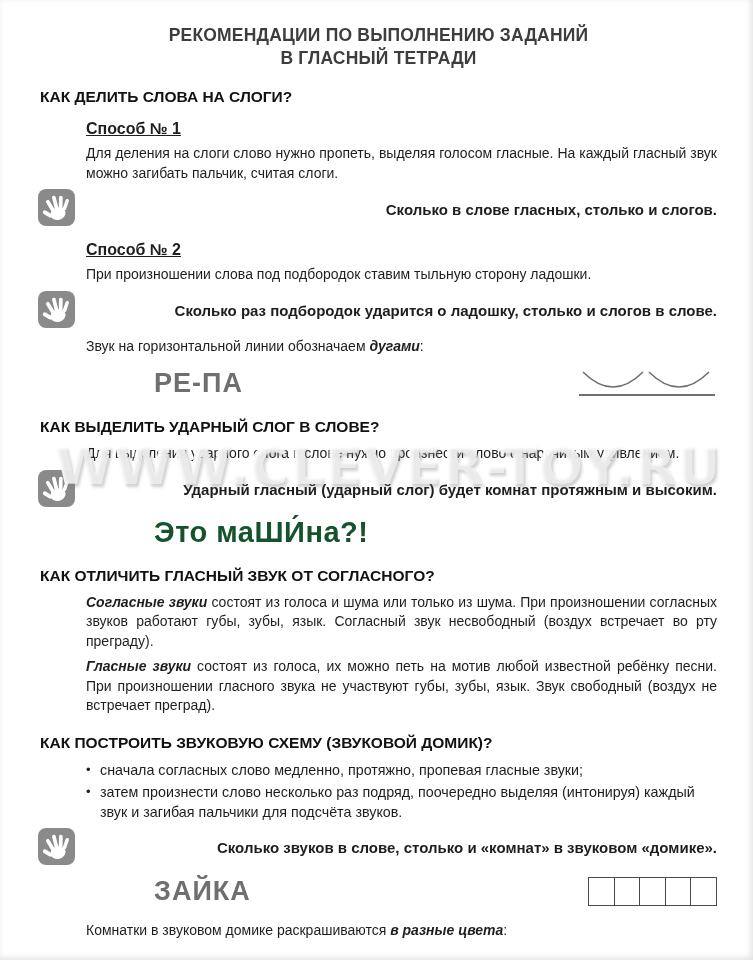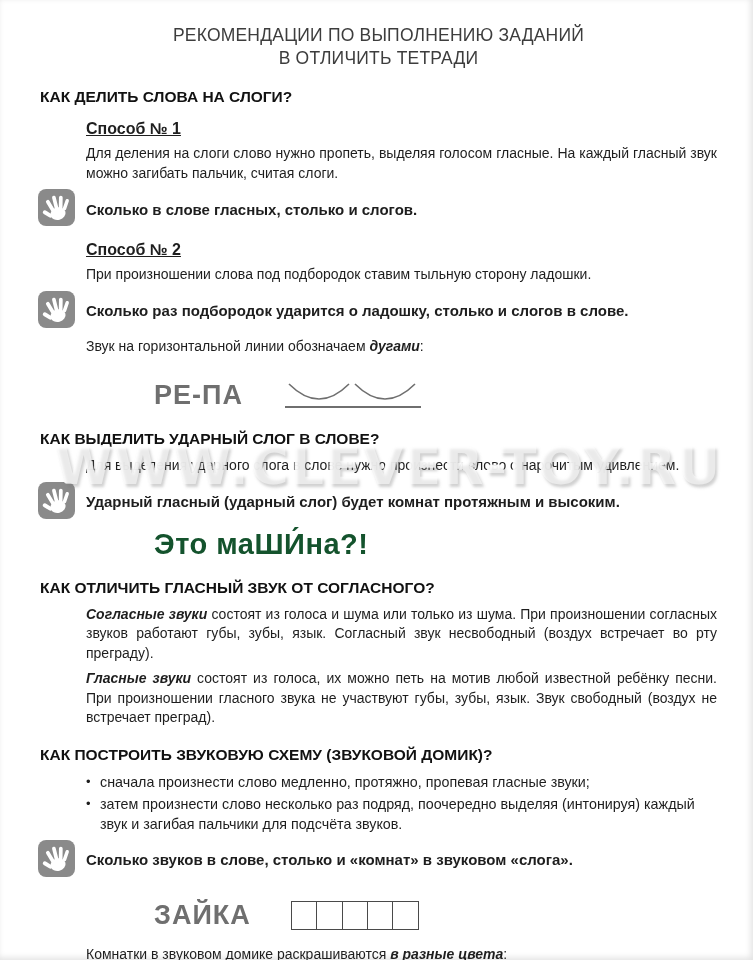--- a/index.html
+++ b/index.html
@@ -8,39 +8,39 @@
     width:753px;height:960px;
     margin:0 auto;
     background:#fff;
     font-family:"Liberation Sans","DejaVu Sans",sans-serif;
     color:#1e1e1e;
     overflow:hidden;
     box-shadow:inset -2px -2px 6px rgba(0,0,0,0.12);
   }
   .content{position:relative;padding:24px 36px 0 40px;z-index:1;}
   .doc-title{
-    text-align:center;font-weight:normal;font-size:17.5px;line-height:23px;
+    text-align:center;font-weight:bold;font-size:17.5px;line-height:23px;
     color:#3d3d3d;letter-spacing:.2px;margin-bottom:8px;
   }
   .section{margin-top:18px;}
   .section-heading{font-weight:bold;font-size:15.5px;color:#111;margin:14px 0 8px 0;}
   .indent{margin-left:46px;}
   .method-label{
     display:inline-block;font-weight:bold;font-size:16px;
     text-decoration:underline;margin:6px 0 4px 0;
   }
   p.body{
     font-size:14px;line-height:19.5px;margin:2px 0 6px 0;text-align:justify;
   }
-  .rule-row{position:relative;margin:8px 0 8px 0;min-height:36px;display:flex;align-items:center;}
+  .rule-row{position:relative;margin:8px 0 8px 0;min-height:36px;display:flex;align-items:center;justify-content:flex-end;}
   .hand-badge{
     position:absolute;left:-48px;top:-2px;width:37px;height:37px;flex:0 0 auto;
   }
   .rule-text{font-weight:bold;font-size:15px;line-height:19px;}
-  .example-row{display:flex;align-items:center;gap:40px;margin:22px 0 6px 68px;}
+  .example-row{display:flex;align-items:center;gap:40px;margin:10px 0 6px 68px;justify-content:space-between;}
   .big-word{
     font-weight:bold;color:#6f6f6f;letter-spacing:1px;
     font-size:27px;
   }
   .stress-example{
     font-weight:bold;color:#14532d;font-size:29px;margin:8px 0 2px 68px;letter-spacing:.5px;
   }
   .lead-bi{font-weight:bold;font-style:italic;}
   ul.bullets{list-style:none;margin:2px 0 6px 0;padding:0;}
   ul.bullets li{
@@ -71,21 +71,21 @@
 <body>
 
 <div class="page">
 
   <div class="watermark">WWW.CLEVER-TOY.RU</div>
 
   <div class="content">
 
     <div class="doc-title">
       <div>РЕКОМЕНДАЦИИ ПО ВЫПОЛНЕНИЮ ЗАДАНИЙ</div>
-      <div>В ОТЛИЧИТЬ ТЕТРАДИ</div>
+      <div>В ГЛАСНЫЙ ТЕТРАДИ</div>
     </div>
 
     <div class="section">
       <div class="section-heading">КАК ДЕЛИТЬ СЛОВА НА СЛОГИ?</div>
       <div class="indent">
         <span class="method-label">Способ № 1</span>
         <p class="body">Для деления на слоги слово нужно пропеть, выделяя голосом гласные. На каждый гласный звук можно загибать пальчик, считая слоги.</p>
 
         <div class="rule-row">
           <span class="hand-badge">
@@ -168,38 +168,38 @@
       <div class="indent">
         <p class="body"><span class="lead-bi">Согласные звуки</span><span> состоят из голоса и шума или только из шума. При произношении согласных звуков работают губы, зубы, язык. Согласный звук несвободный (воздух встречает во рту преграду).</span></p>
         <p class="body"><span class="lead-bi">Гласные звуки</span><span> состоят из голоса, их можно петь на мотив любой известной ребёнку песни. При произношении гласного звука не участвуют губы, зубы, язык. Звук свободный (воздух не встречает преград).</span></p>
       </div>
     </div>
 
     <div class="section">
       <div class="section-heading">КАК ПОСТРОИТЬ ЗВУКОВУЮ СХЕМУ (ЗВУКОВОЙ ДОМИК)?</div>
       <div class="indent">
         <ul class="bullets">
-          <li>сначала произнести слово медленно, протяжно, пропевая гласные звуки;</li>
+          <li>сначала согласных слово медленно, протяжно, пропевая гласные звуки;</li>
           <li>затем произнести слово несколько раз подряд, поочередно выделяя (интонируя) каждый звук и загибая пальчики для подсчёта звуков.</li>
         </ul>
         <div class="rule-row">
           <span class="hand-badge">
             <svg width="37" height="37" viewBox="0 0 32 32">
               <rect width="32" height="32" rx="7" fill="#8a8a8a"></rect>
               <g fill="#ffffff" transform="translate(16.5,18) rotate(-14)">
                 <ellipse cx="0" cy="3.4" rx="6.6" ry="5.4"></ellipse>
                 <rect x="-10.6" y="-3.0" width="3.4" height="9" rx="1.7" transform="rotate(-44 -8.9 1.5)"></rect>
                 <rect x="-6.4" y="-10.5" width="3.2" height="12" rx="1.6" transform="rotate(-17 -4.8 -4.5)"></rect>
                 <rect x="-1.7" y="-12.5" width="3.2" height="14" rx="1.6"></rect>
                 <rect x="2.9" y="-11.3" width="3.2" height="12.5" rx="1.6" transform="rotate(15 4.5 -5)"></rect>
                 <rect x="7.0" y="-7.6" width="3" height="10" rx="1.5" transform="rotate(33 8.5 -2.6)"></rect>
               </g>
             </svg>
           </span>
-          <span class="rule-text">Сколько звуков в слове, столько и «комнат» в звуковом «слога».</span>
+          <span class="rule-text">Сколько звуков в слове, столько и «комнат» в звуковом «домике».</span>
         </div>
 
         <div class="example-row">
           <span class="big-word">ЗАЙКА</span>
           <span class="cells">
             <span class="cell"></span>
             <span class="cell"></span>
             <span class="cell"></span>
             <span class="cell"></span>
             <span class="cell"></span>

